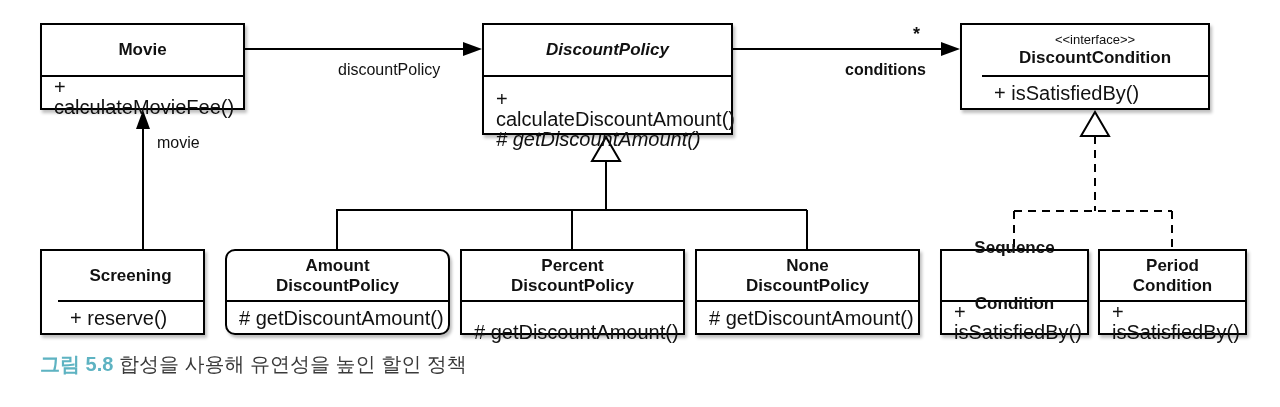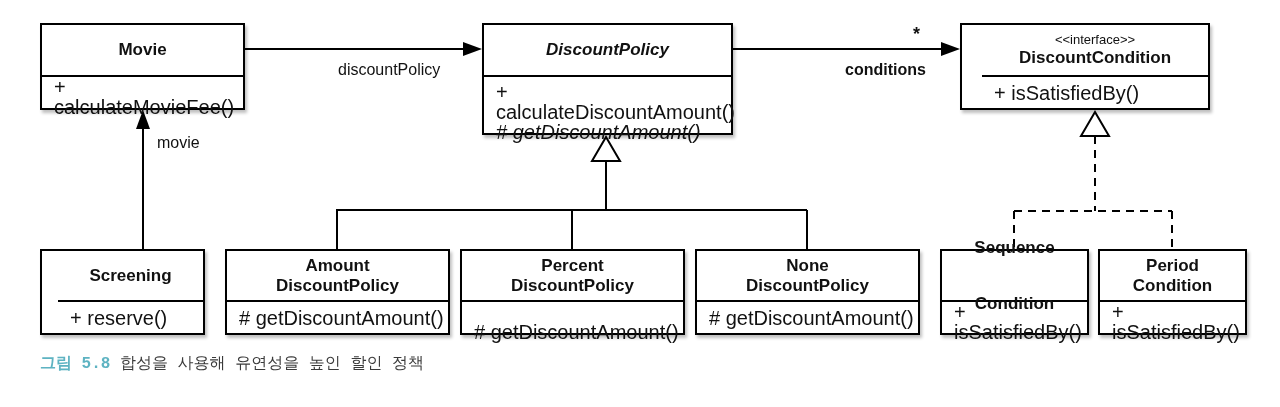--- a/index.html
+++ b/index.html
@@ -14,26 +14,26 @@
   }
   .uml-title{
     border-bottom:2px solid #000;display:flex;flex-direction:column;
     align-items:center;justify-content:center;font-weight:bold;font-size:17px;
     line-height:20px;text-align:center;flex:0 0 auto;
   }
   .uml-methods{
     flex:1 1 auto;display:flex;flex-direction:column;justify-content:center;
     padding-left:12px;font-size:20px;line-height:20px;
   }
-  .uml-methods.top{justify-content:flex-start;padding-top:5px;}
+  .uml-methods.top{justify-content:flex-start;padding-top:12px;}
   .stereotype{font-weight:normal;font-size:13px;line-height:16px;}
   .italic{font-style:italic;}
   .assoc-label{position:absolute;font-size:16px;color:#111;white-space:nowrap;}
   .mult{position:absolute;font-size:18px;font-weight:bold;color:#111;}
-  .caption{position:absolute;left:40px;top:352px;font-size:16px;line-height:24px;color:#3a3a3a;white-space:nowrap;font-family:Liberation Mono, monospace;}
+  .caption{position:absolute;left:40px;top:352px;font-size:20px;line-height:24px;color:#3a3a3a;white-space:nowrap;}
   .caption .prefix{font-weight:bold;}
 </style>
 </head>
 <body>
 
 <div id="stage">
 
   <svg id="wires" viewBox="0 0 1280 407">
 
     <g>
@@ -105,21 +105,21 @@
 
   <div class="uml-box" style="left:40px;top:249px;width:165px;height:86px;padding-left:16px;">
     <div class="uml-title" style="height:49px;">
       <span>Screening</span>
     </div>
     <div class="uml-methods">
       <div>+ reserve()</div>
     </div>
   </div>
 
-  <div class="uml-box" style="left:225px;top:249px;width:225px;height:86px;">
+  <div class="uml-box" style="left:225px;top:249px;width:225px;height:86px;border-radius:10px;">
     <div class="uml-title" style="height:49px;">
       <span>Amount</span>
       <span>DiscountPolicy</span>
     </div>
     <div class="uml-methods">
       <div># getDiscountAmount()</div>
     </div>
   </div>
 
   <div class="uml-box" style="left:460px;top:249px;width:225px;height:86px;gap:20px;">

